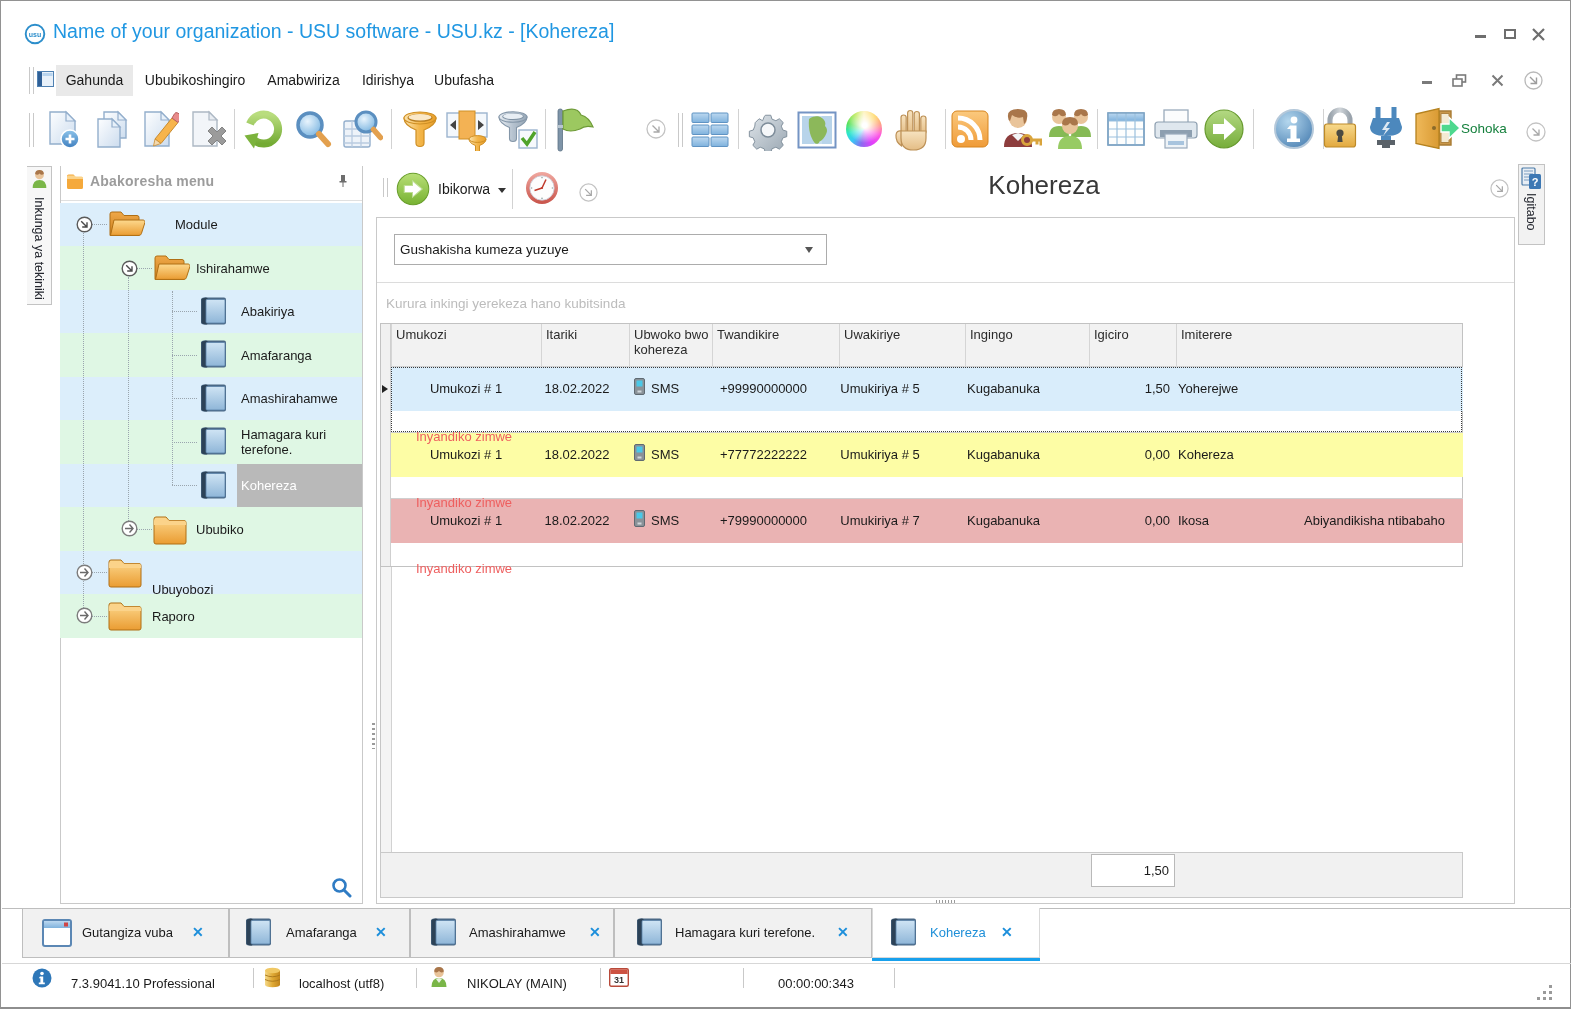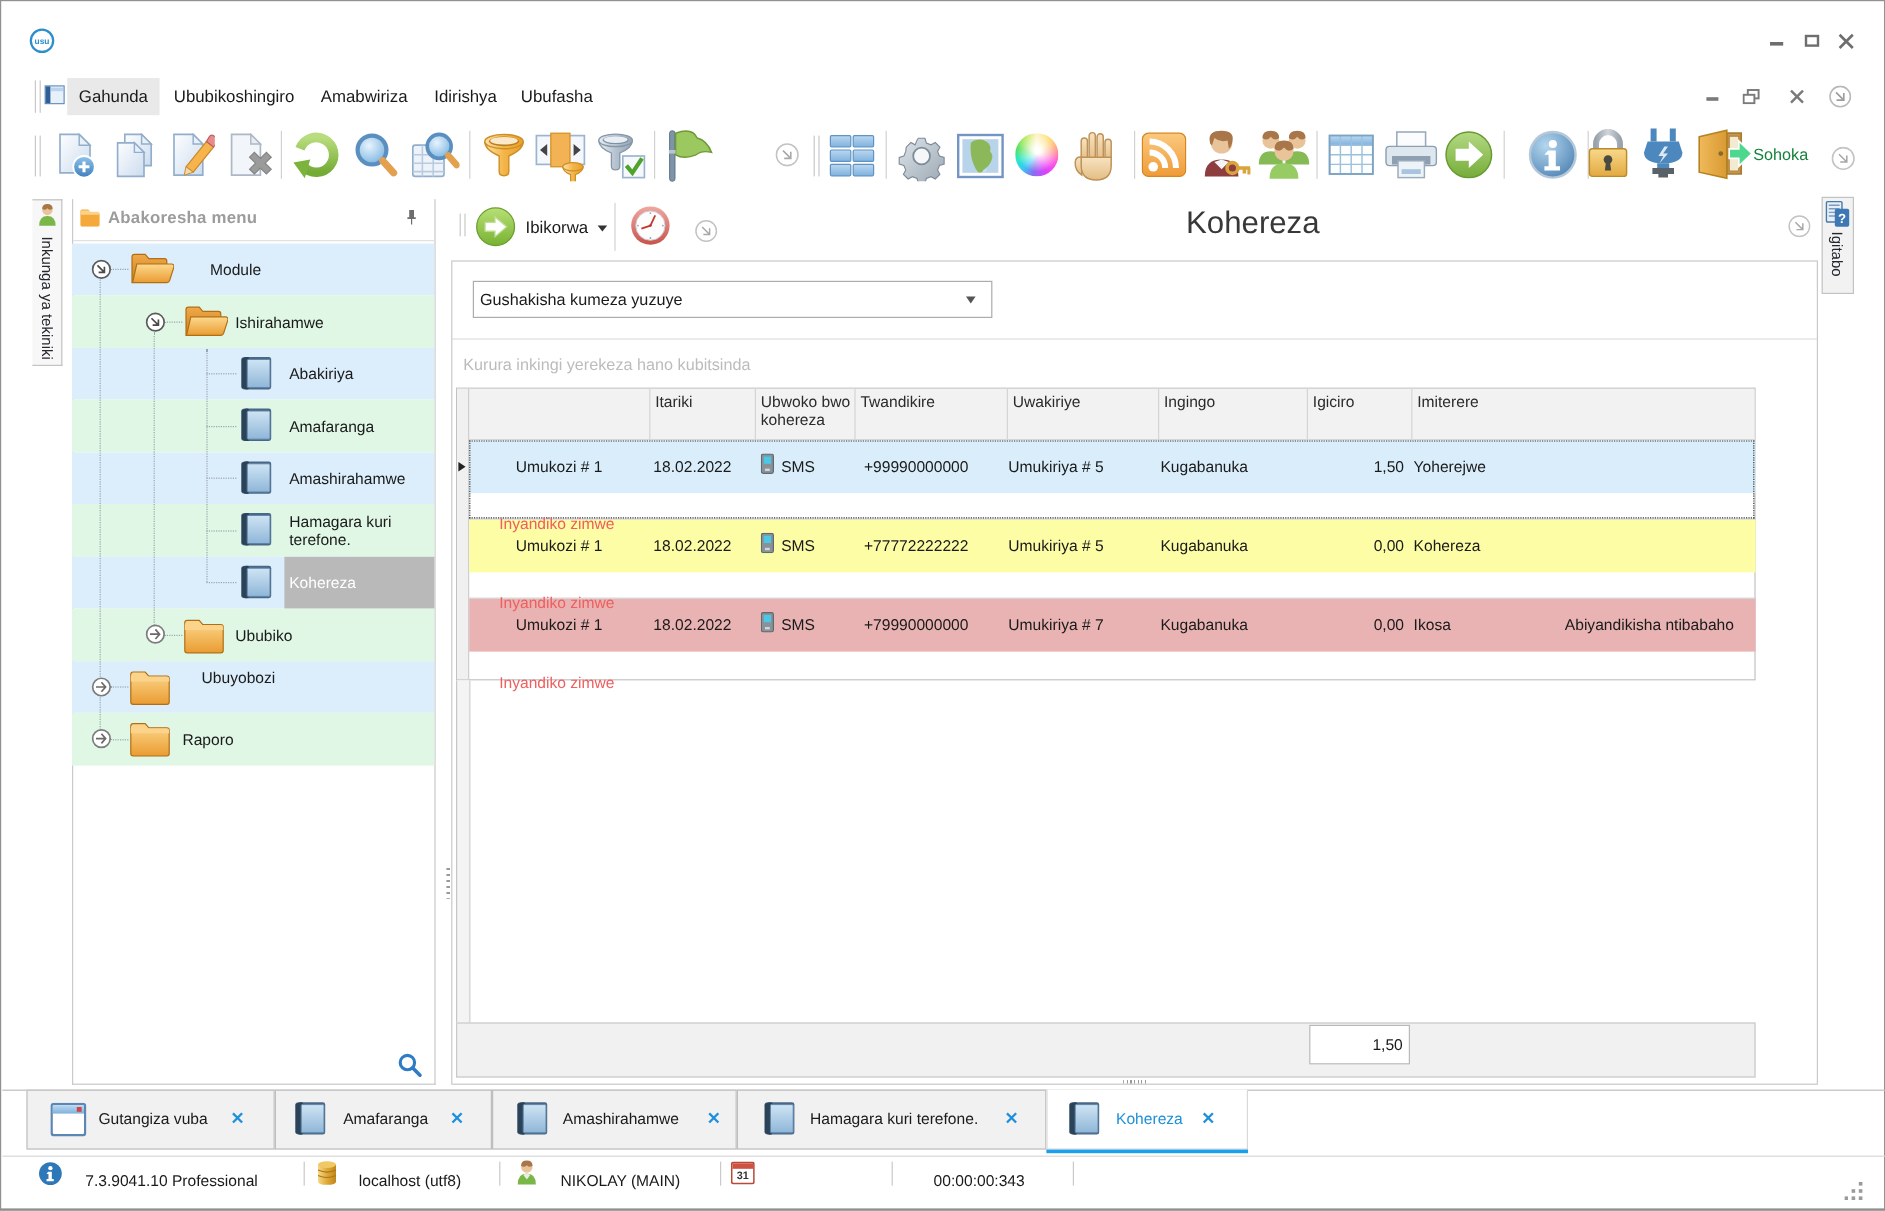--- a/index.html
+++ b/index.html
@@ -35,20 +35,21 @@
 </head>
 <body>
 <div id="win">
 
 <div class="abs" style="left:23px; top:22px; width:22px; height:22px;">
   <svg width="22" height="22" viewBox="0 0 22 22">
         <circle cx="11" cy="11" r="9.3" fill="none" stroke="#2c8ecb" stroke-width="1.9"></circle>
         <text x="11" y="13.8" font-size="7" font-weight="bold" fill="#2c8ecb" text-anchor="middle" font-family="Liberation Sans">usu</text>
       </svg>
 </div>
+<div class="abs" id="title">Name of your organization - USU software - USU.kz - [Kohereza]</div>
 
 <div class="abs" style="left:1474px; top:34px; width:11px; height:3px; background:#6e6e6e;"></div>
 <div class="abs" style="left:1503px; top:28px; width:12px; height:10px; border:2px solid #6e6e6e;"></div>
 <svg class="abs" style="left:1530px; top:26px;" width="15" height="15" viewBox="0 0 15 15">
       <path d="M2 2 L13 13 M13 2 L2 13" stroke="#6e6e6e" stroke-width="2.2"></path>
     </svg>
 
 <div class="abs grip" style="left:28px; top:66px; height:27px;"></div>
 <div class="abs" style="left:36px; top:70px; width:17px; height:16px;">
  <svg width="17" height="16">
@@ -481,21 +482,21 @@
 </div>
 <div id="treelabels">
  <div class="tlabel" style="left:151px; top:216px;margin-left:23px;">Module</div>
  <div class="tlabel" style="left:195px; top:260px;">Ishirahamwe</div>
  <div class="tlabel" style="left:240px; top:303px;">Abakiriya</div>
  <div class="tlabel" style="left:240px; top:347px;">Amafaranga</div>
  <div class="tlabel" style="left:240px; top:390px;">Amashirahamwe</div>
  <div class="tlabel" style="left:240px; top:426px;">Hamagara kuri<br>terefone.</div>
  <div class="tlabel" style="left:240px; top:477px; color:#fff;">Kohereza</div>
  <div class="tlabel" style="left:195px; top:521px;">Ububiko</div>
- <div class="tlabel" style="left:151px; top:556px;margin-left:16px;">Ubuyobozi</div>
+ <div class="tlabel" style="left:151px; top:581px;">Ubuyobozi</div>
  <div class="tlabel" style="left:151px; top:608px;">Raporo</div>
 </div>
 
 <svg class="abs" style="left:330px; top:876px;" width="21" height="21" viewBox="0 0 21 21">
  <circle cx="8.5" cy="8.5" r="6" fill="none" stroke="#2f7cc4" stroke-width="2.6"></circle>
  <path d="M13 13 l6 6" stroke="#2f7cc4" stroke-width="3" stroke-linecap="round"></path>
 </svg>
 
 <div class="abs" style="left:371px; top:722px; width:3px; height:26px; background:repeating-linear-gradient(to bottom,#9a9a9a 0 2px,transparent 2px 5px);"></div>
 
@@ -549,20 +550,21 @@
  <div class="abs" style="left:376px; top:281px; width:1137px; height:1px; background:#dcdcdc;"></div>
 
  <div class="abs" style="left:385px; top:295px; font-size:13.5px; color:#bcbcbc;">Kurura inkingi yerekeza hano kubitsinda</div>
 
  <div id="grid">
 
   <div class="abs" style="left:379px; top:322px; width:1083px; height:244px; border:1px solid #c2c2c2;"></div>
 
   <div class="abs" style="left:380px; top:323px; width:1081px; height:43px; background:#f2f2f2; border-bottom:1px solid #cfcfcf;"></div>
   <div class="abs" style="left:390px; top:323px; width:1071px; height:43px;">
+    <div class="gh" style="left:0px; width:150px;">Umukozi</div>
     <div class="gh" style="left:150px; width:88px;">Itariki</div>
     <div class="gh" style="left:238px; width:83px;">Ubwoko bwo kohereza</div>
     <div class="gh" style="left:321px; width:127px;">Twandikire</div>
     <div class="gh" style="left:448px; width:126px;">Uwakiriye</div>
     <div class="gh" style="left:574px; width:124px;">Ingingo</div>
     <div class="gh" style="left:698px; width:87px;">Igiciro</div>
     <div class="gh" style="left:785px; width:126px;">Imiterere</div>
   </div>
 
   <div class="abs" style="left:380px; top:323px; width:10px; height:242px; background:#f0f0f0; border-right:1px solid #cfcfcf;"></div>

